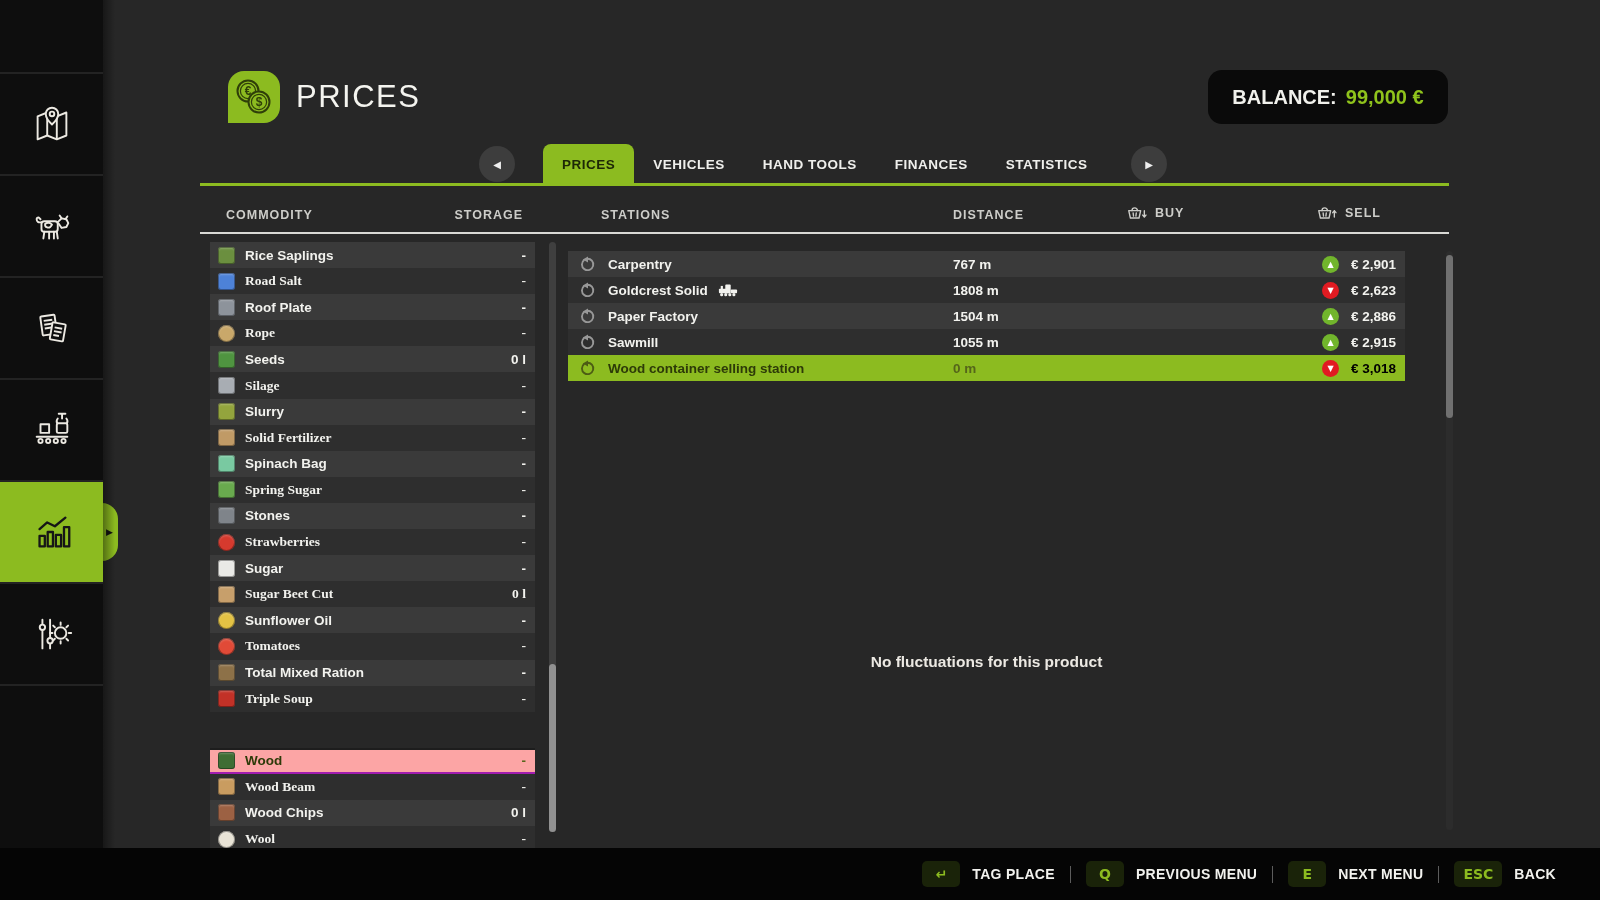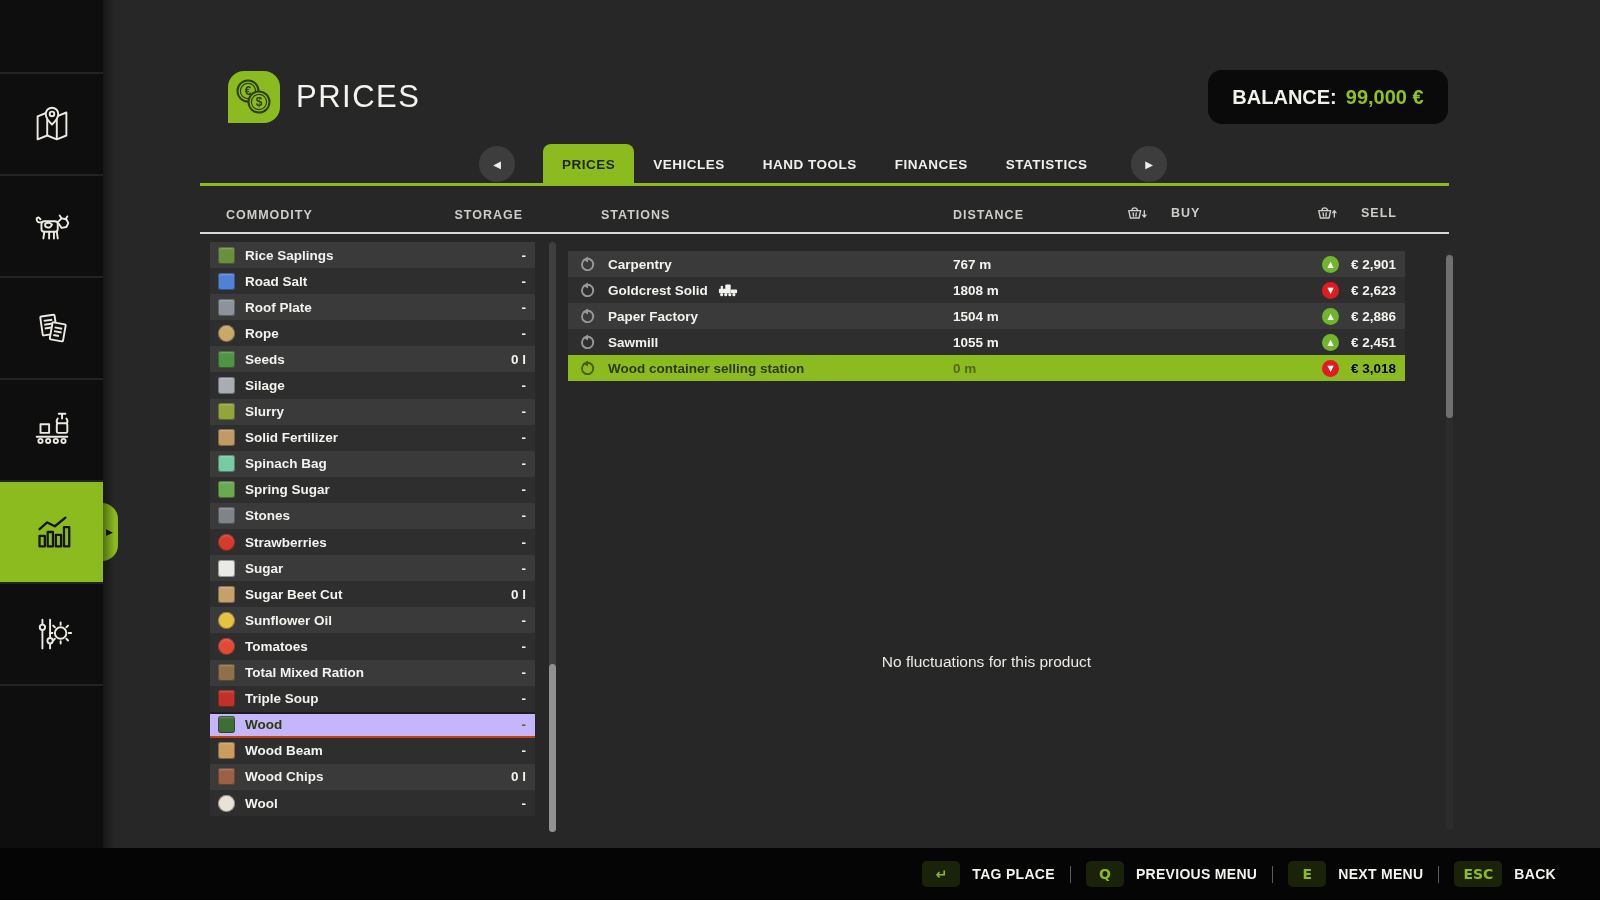--- a/index.html
+++ b/index.html
@@ -36,31 +36,31 @@
   .tab{padding:0 19px;display:flex;align-items:center;font-size:13.5px;font-weight:bold;
      color:#efefec;letter-spacing:.5px;cursor:pointer;}
   .tab.selected{background:#8cbb20;color:#1d2706;border-radius:8px 8px 0 0;}
   .green-line{left:200px;top:183px;width:1249px;height:3px;background:#8cbb20;}
 
   
   .colheads{left:0;top:200px;width:1600px;height:32px;font-size:12.5px;font-weight:bold;
      color:#cdcdc9;letter-spacing:1px;}
   .colheads span{position:absolute;top:8px;}
   .ch-commodity{left:226px;} .ch-storage{right:1077px;} .ch-stations{left:601px;} .ch-distance{left:953px;}
-  .ch-group{position:absolute;top:4px;display:flex;align-items:center;gap:23px;}
+  .ch-group{position:absolute;top:4px;display:flex;align-items:center;gap:7px;}
   .ch-buy{left:1126px;} .ch-sell{left:1316px;}
   .ch-group span{position:static;}
   .white-line{left:200px;top:232px;width:1249px;height:1.5px;background:#d9d9d5;}
 
   
   .c-list{left:210px;top:242px;width:325px;}
   .c-row{height:26.1px;display:flex;align-items:center;padding:0 9px 0 8px;box-sizing:border-box;
      font-size:13.5px;font-weight:bold;color:#f2f2ee;cursor:pointer;}
-  .c-row.light{background:#3a3a3a;} .c-row.dark{background:#2e2e2e;}
-  .c-row.selected{background:#c4b5fd;color:#2d3a08;border-top:2px solid #1d1d1d;border-bottom:2px solid #c2410c;}
+  .c-row.light{background:#3a3a3a;} .c-row.dark{background:#2e2e2e;font-family:Liberation Serif, serif;}
+  .c-row.selected{background:#fca5a5;color:#2d3a08;border-top:2px solid #1d1d1d;border-bottom:2px solid #a21caf;margin-top:36px;}
   .c-icon{width:17px;height:17px;border-radius:3px;margin-right:10px;flex:0 0 auto;
      box-shadow:inset 0 0 0 1px rgba(0,0,0,.35), inset 0 2px 2px rgba(255,255,255,.22);}
   .c-val{margin-left:auto;}
   .c-row.selected .c-val{color:#55661a;}
 
   .scrollbar{width:7px;border-radius:4px;}
   .c-scroll{left:549px;top:242px;height:590px;background:#3f3f3f;}
   .c-scroll .thumb{position:absolute;bottom:0;left:0;width:7px;height:168px;background:#919191;border-radius:4px;}
   .s-scroll{left:1446px;top:251px;height:579px;background:#2c2c2c;}
   .s-scroll .thumb{position:absolute;top:4px;left:0;width:7px;height:163px;background:#707070;border-radius:4px;}
@@ -77,21 +77,21 @@
   .train{display:none;margin-left:10px;}
   .s-row.has-train .train{display:block;}
   .s-dist{position:absolute;left:385px;}
   .s-row.selected .s-dist{color:#55661a;}
   .s-trend{position:absolute;left:754px;width:17px;height:17px;border-radius:50%;display:flex;
      align-items:center;justify-content:center;font-size:8px;color:#ffffff;font-family:"DejaVu Sans",sans-serif;}
   .s-trend.up{background:#71b52c;} .s-trend.down{background:#e11b22;}
   .s-price{position:absolute;right:9px;}
   .s-row.selected .s-price{color:#000000;}
 
-  .empty-msg{left:568px;top:653px;width:837px;text-align:center;font-size:15.5px;color:#ece9e3;}
+  .empty-msg{left:568px;top:653px;width:837px;text-align:center;font-size:15.5px;color:#ece9e3;font-weight:bold;}
 
   
   .footer{position:absolute;left:0;top:848px;width:1600px;height:52px;background:#050505;
      display:flex;align-items:center;justify-content:flex-end;padding-right:44px;box-sizing:border-box;gap:13px;}
   .hint{display:flex;align-items:center;gap:12px;cursor:pointer;}
   .f-key{min-width:20px;height:26px;padding:0 9px;background:#1a2309;color:#8cbb20;font-weight:bold;
      font-size:14px;border-radius:5px;display:flex;align-items:center;justify-content:center;
      font-family:"DejaVu Sans",sans-serif;}
   .f-label{color:#f2f2ee;font-weight:bold;font-size:14px;letter-spacing:.3px;}
   .f-div{width:1px;height:17px;background:#5c5c5c;margin:0 2px;}
@@ -422,21 +422,21 @@
   </div>
     <div class="s-row dark">
     <svg class="hotspot" width="17" height="17" viewBox="0 0 18 18">
       <path class="hs-arc" d="M6.8 4 A6 6 0 1 0 9.5 3" fill="none" stroke-width="2"></path>
       <path class="hs-head" d="M10.6 0.6 L5 3.8 L10.6 7 Z"></path>
     </svg>
     <span class="s-name">Sawmill</span>
 
     <span class="s-dist">1055 m</span>
     <span class="s-trend up">▲</span>
-    <span class="s-price">€ 2,451</span>
+    <span class="s-price">€ 2,915</span>
   </div>
     <div class="s-row light selected">
     <svg class="hotspot" width="17" height="17" viewBox="0 0 18 18">
       <path class="hs-arc" d="M6.8 4 A6 6 0 1 0 9.5 3" fill="none" stroke-width="2"></path>
       <path class="hs-head" d="M10.6 0.6 L5 3.8 L10.6 7 Z"></path>
     </svg>
     <span class="s-name">Wood container selling station</span>
 
     <span class="s-dist">0 m</span>
     <span class="s-trend down">▼</span>

